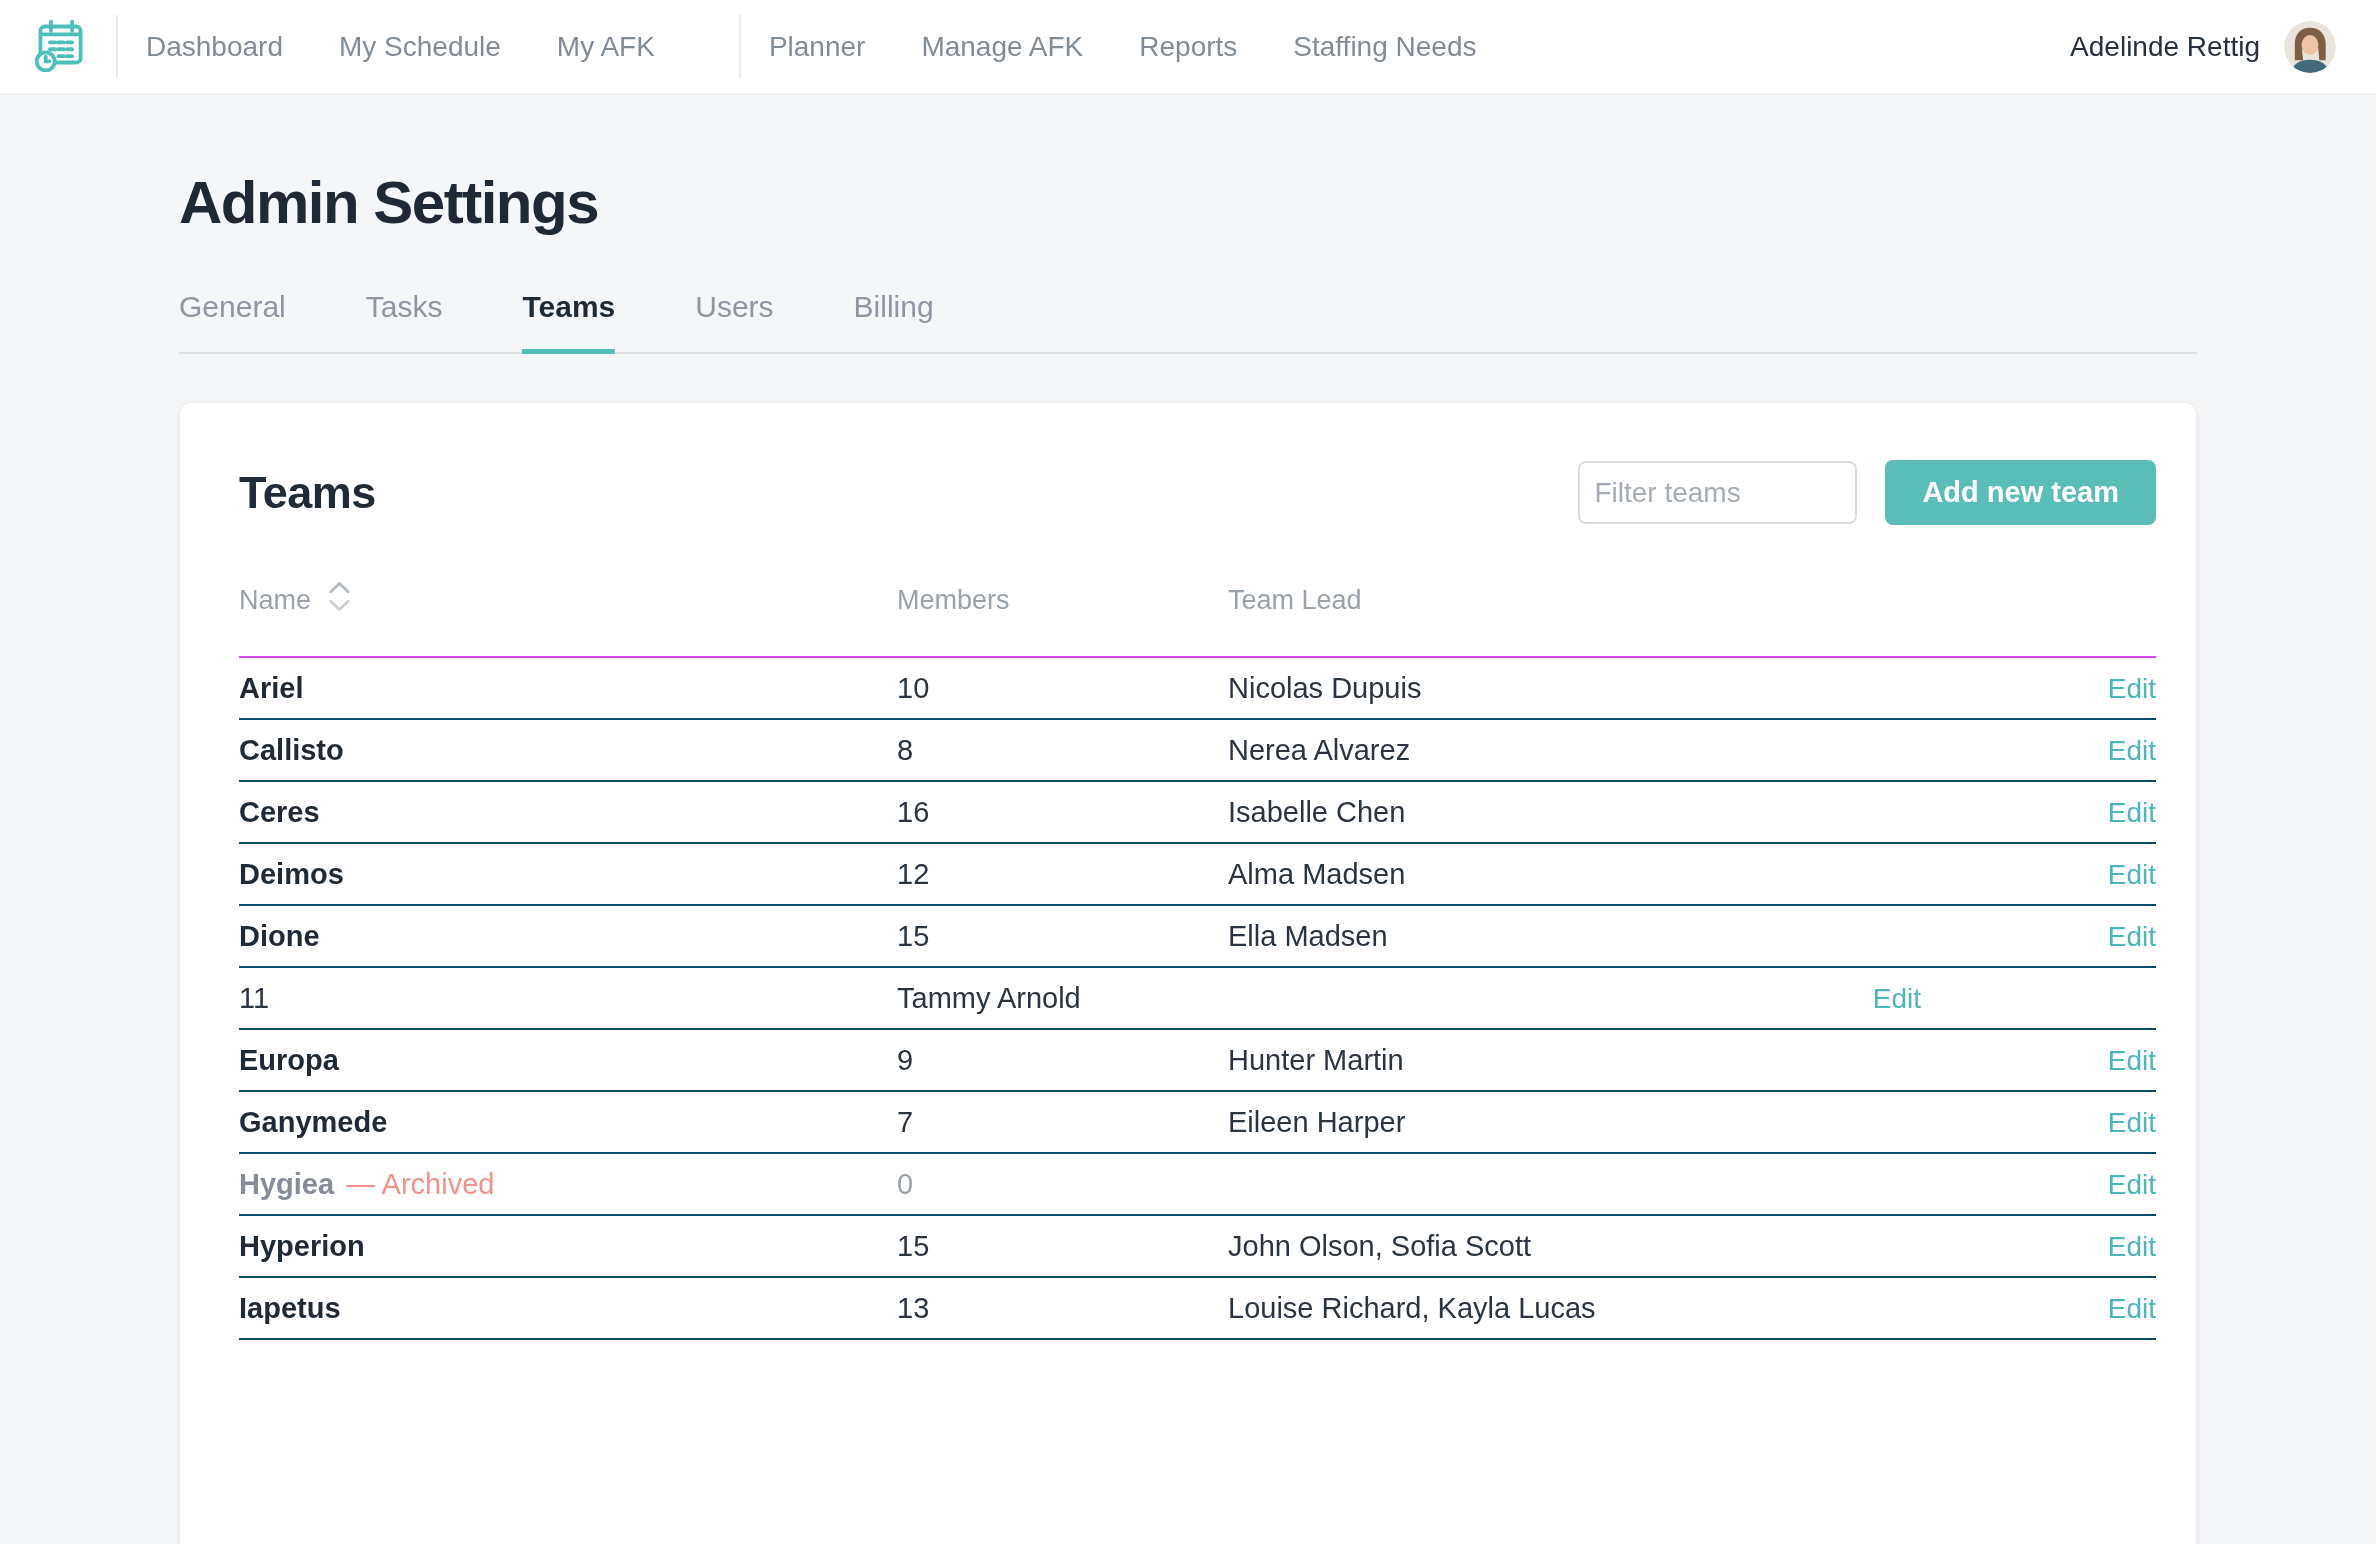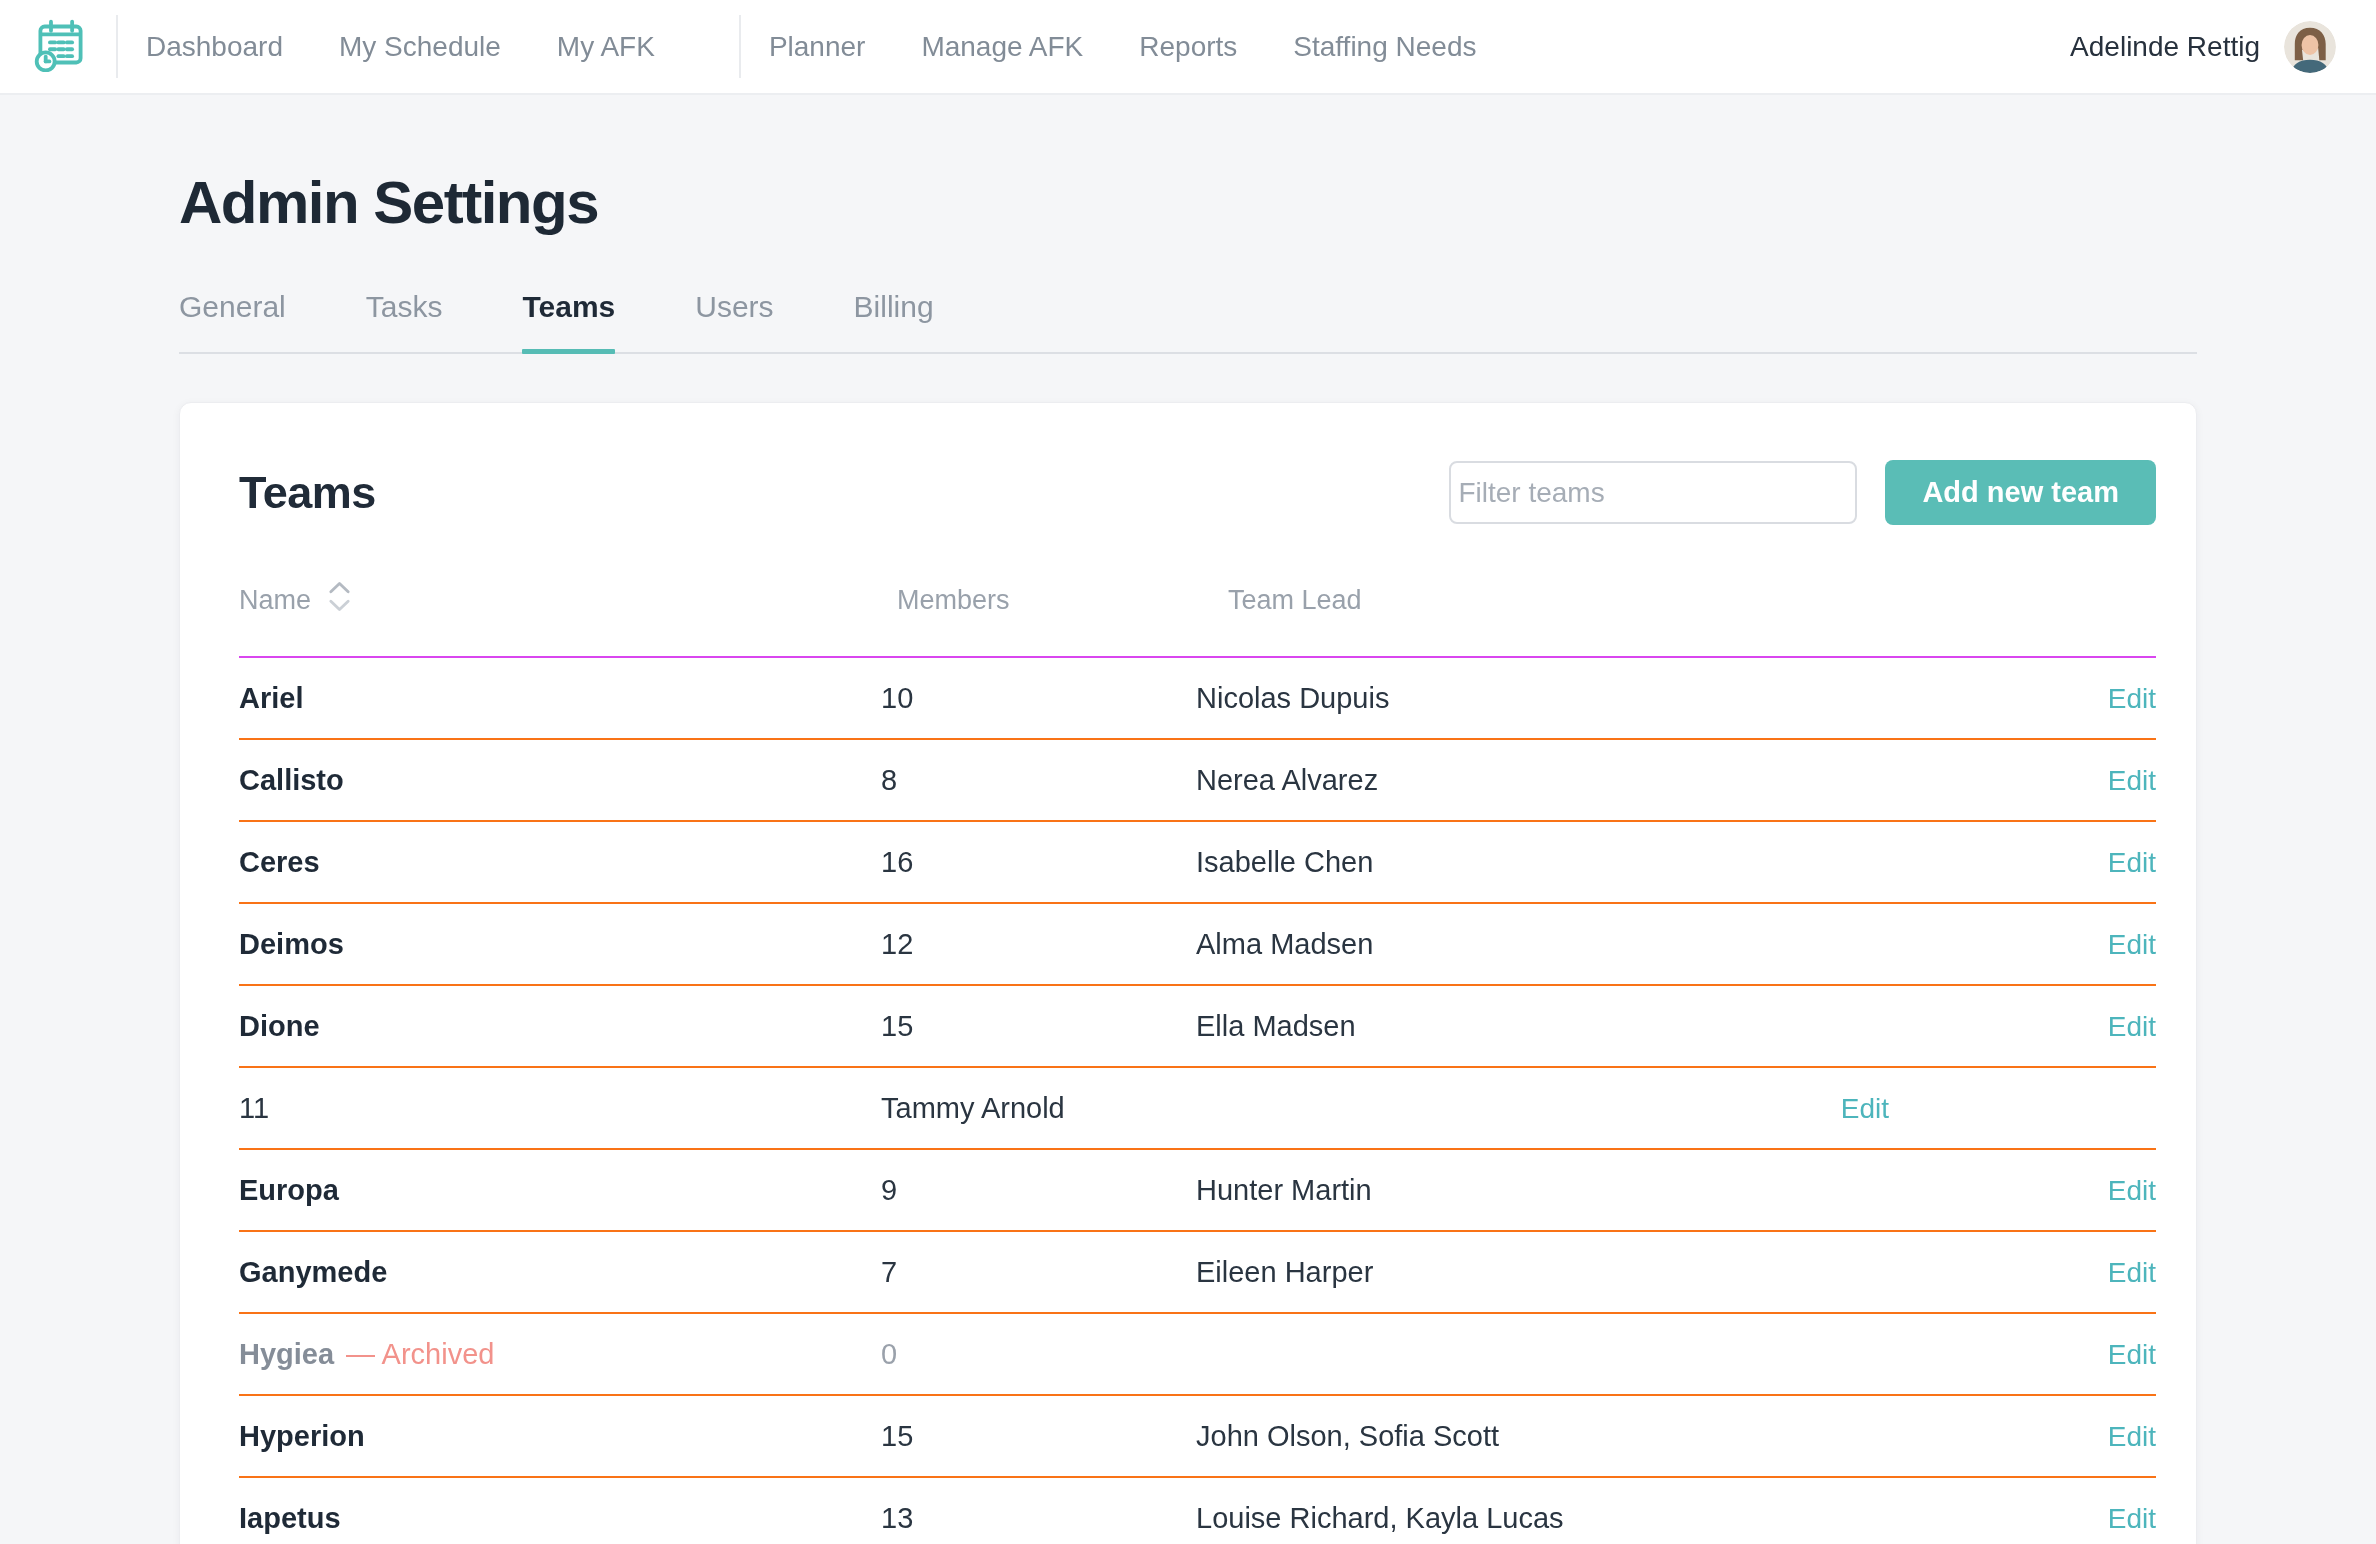--- a/index.html
+++ b/index.html
@@ -46,40 +46,40 @@
   
   .card {
     margin-top:48px; background:#ffffff; border:1px solid #ecedf0; border-radius:12px;
     box-shadow:0 2px 8px rgba(35,45,65,0.05);
     padding:57px 40px 59px 59px; height:1188px;
   }
   .card-header { display:flex; align-items:center; }
   .card-heading { margin:0; font-size:45px; font-weight:700; color:#202b38; letter-spacing:-0.5px; }
   .header-right { margin-left:auto; display:flex; align-items:center; }
   .filter-input {
-    width:408px; height:63px; border:2px solid #d9dce1; border-radius:8px;
-    font-size:28px; padding:0 7px; color:#2a3541; outline:none; background:#fff;
+    width:279px; height:63px; border:2px solid #d9dce1; border-radius:8px;
+    font-size:28px; padding:0 14px; color:#2a3541; outline:none; background:#fff;
     font-family:"Liberation Sans", sans-serif;
   }
   .filter-input::placeholder { color:#a6adb6; }
   .add-btn {
     height:65px; margin-left:28px; background:#5abdb6; color:#ffffff;
     font-size:29px; font-weight:700; border:none; border-radius:8px; padding:0 37px;
     cursor:pointer; font-family:"Liberation Sans", sans-serif; white-space:nowrap;
   }
 
   
   .table { margin-top:55px; }
   .thead, .row {
     display:grid; grid-template-columns:642px 315px 693px 1fr; align-items:center;
   }
   .thead { padding-bottom:36px; border-bottom:2px solid #d946ef;gap:16px; }
   .th { font-size:27px; color:#99a1ab; }
   .th-name { display:flex; align-items:center; gap:16px; cursor:pointer; }
-  .row { height:82px; border-bottom:2px solid #f97316; font-size:29px; }
+  .row { height:62px; border-bottom:2px solid #0c4a6e; font-size:29px;gap:16px; }
   .cell-name { font-weight:700; color:#1f2a37; }
   .cell-members, .cell-lead { color:#2a3541; }
   .cell-edit { text-align:right; }
   .edit-link { color:#4db5bc; font-size:28px; cursor:pointer; }
   .row.archived .cell-name { color:#858d98; }
   .row.archived .cell-members { color:#9aa1ab; }
   .archived-suffix { color:#f2928b; font-weight:400; margin-left:12px; }
 </style>
 </head>
 <body>

